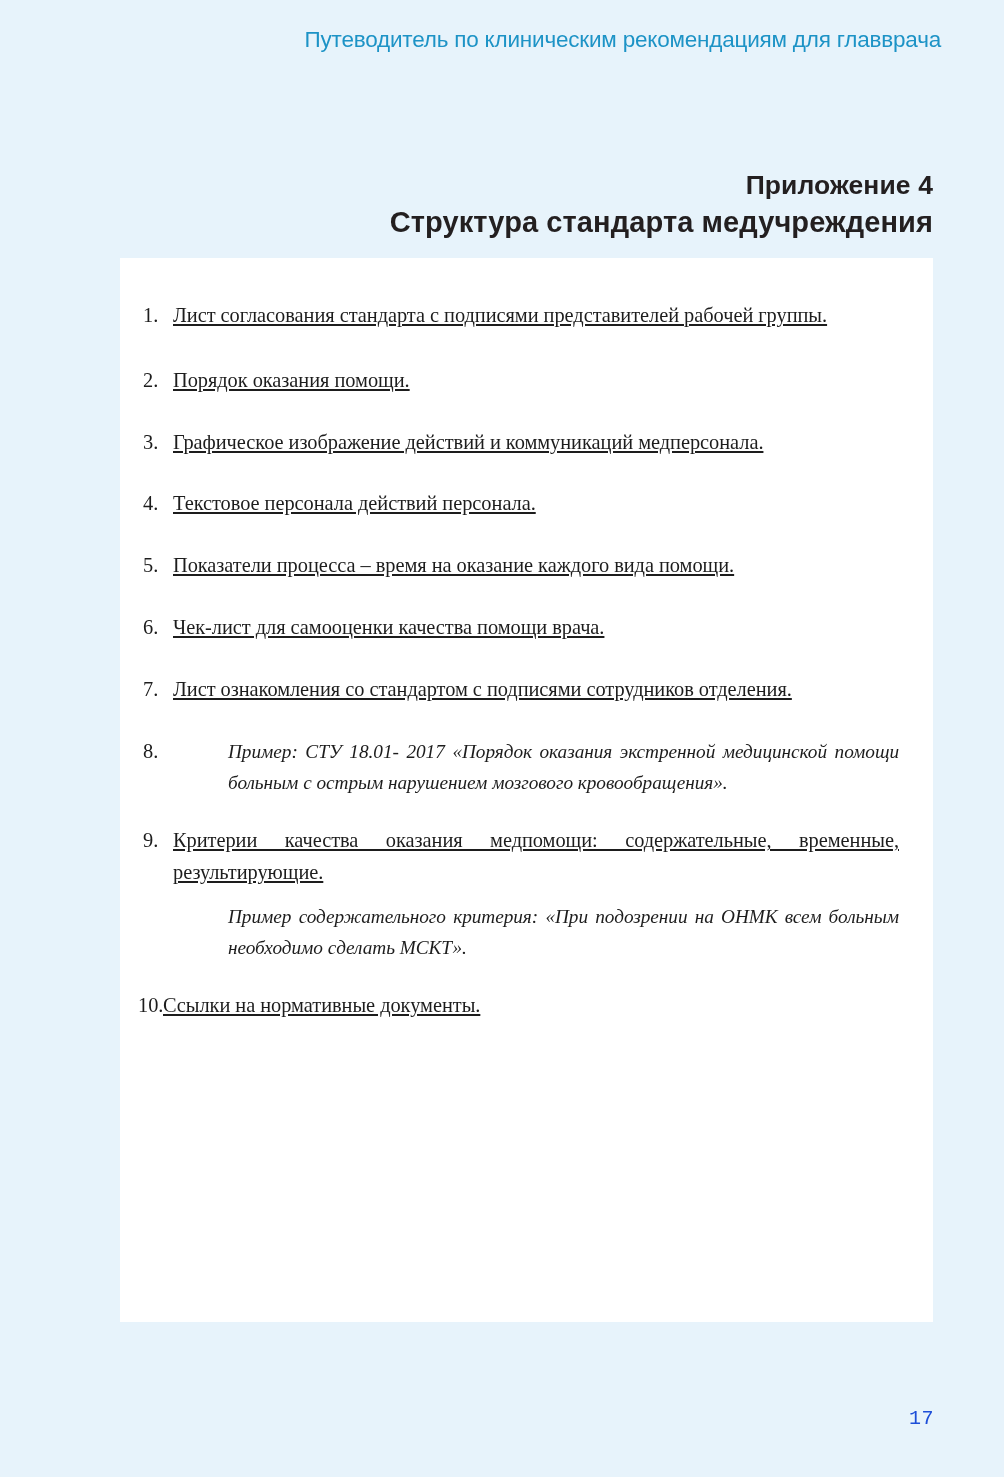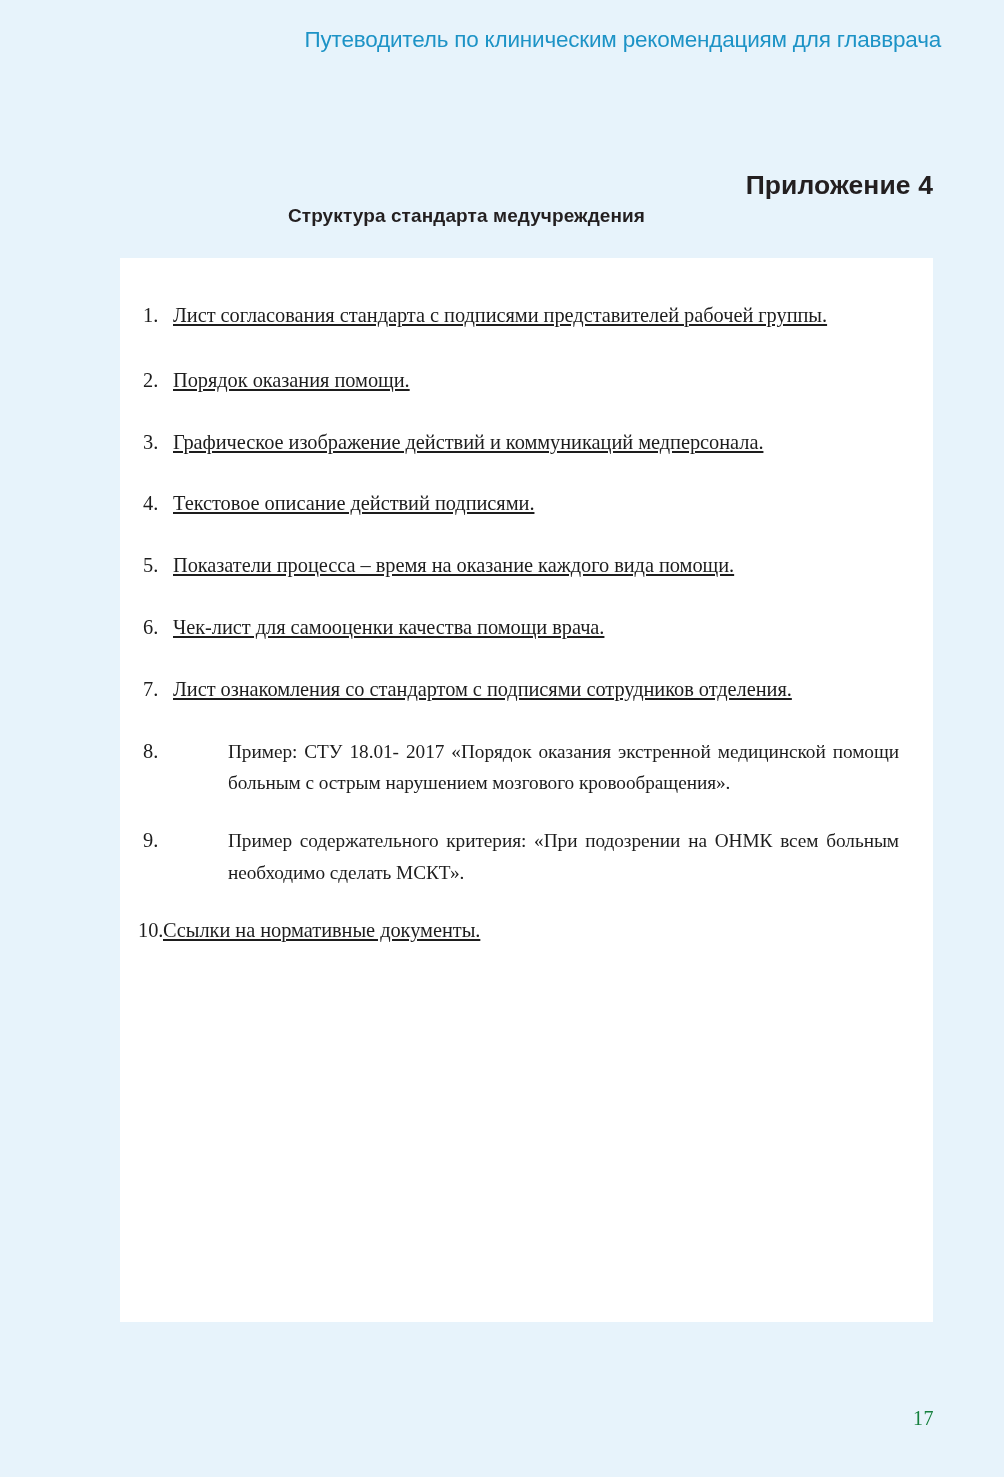--- a/index.html
+++ b/index.html
@@ -49,25 +49,24 @@
     color: #231f20;
   }
   .title-line-1 {
     font-size: 26.5px;
     font-weight: bold;
     line-height: 1.32;
     letter-spacing: 0.1px;
     margin-left: 25px;
   }
   .title-line-2 {
-    font-size: 19px;
+    font-size: 29px;
     font-weight: bold;
     line-height: 1.32;
     letter-spacing: 0.1px;
-    text-align: center;
   }
 
   
   .card {
     position: absolute;
     left: 120px;
     top: 258px;
     width: 813px;
     height: 1064px;
     background: #ffffff;
@@ -125,37 +124,38 @@
   .item.i6 { margin-bottom: 30px; }
   .item.i7 { margin-bottom: 30px; }
   .item.i8 { margin-bottom: 27px; }
   .item.i9 { margin-bottom: 27px; }
 
   
   .examples {
     margin-top: 2px;
   }
   .example {
+    font-style: italic;
     font-size: 19.3px;
     line-height: 1.62;
     padding-left: 55px;
     text-align: justify;
     letter-spacing: -0.05px;
     color: #1d1d1d;
     margin-top: 12px;
   }
 
   
   .page-number {
     position: absolute;
     right: 70px;
     bottom: 47px;
-    font-family: Liberation Serif, serif;
+    font-family: Liberation Mono, monospace;
     font-size: 20px;
-    color: #15803d;
+    color: #1d4ed8;
     letter-spacing: 0.5px;
   }
 </style>
 </head>
 <body>
 
 <div class="page">
 
   <div class="running-header">Путеводитель по клиническим рекомендациям для главврача</div>
 
@@ -173,21 +173,21 @@
         <li class="item i2">
           <span class="num">2.</span>
           <span class="item-body">Порядок оказания помощи.</span>
         </li>
         <li class="item i3">
           <span class="num">3.</span>
           <span class="item-body">Графическое изображение действий и коммуникаций медперсонала.</span>
         </li>
         <li class="item i4">
           <span class="num">4.</span>
-          <span class="item-body">Текстовое описание действий подписями.</span>
+          <span class="item-body">Текстовое персонала действий персонала.</span>
         </li>
         <li class="item i5">
           <span class="num">5.</span>
           <span class="item-body">Показатели процесса – время на оказание каждого вида помощи.</span>
         </li>
         <li class="item i6">
           <span class="num">6.</span>
           <span class="item-body">Чек-лист для самооценки качества помощи врача.</span>
         </li>
         <li class="item i7">
@@ -195,20 +195,21 @@
           <span class="item-body">Лист ознакомления со стандартом с подписями сотрудников отделения.</span>
         </li>
         <li class="item i8">
           <span class="num">8.</span>
           <div class="examples">
             <div class="example">Пример: СТУ 18.01- 2017 «Порядок оказания экстренной медицинской помощи больным с острым нарушением мозгового кровообращения».</div>
           </div>
         </li>
         <li class="item i9">
           <span class="num">9.</span>
+          <span class="item-body">Критерии качества оказания медпомощи: содержательные, временные, результирующие.</span>
           <div class="examples">
             <div class="example">Пример содержательного критерия: «При подозрении на ОНМК всем больным необходимо сделать МСКТ».</div>
           </div>
         </li>
         <li class="item i10 wide">
           <span class="num">10.</span>
           <span class="item-body">Ссылки на нормативные документы.</span>
         </li>
       </ol>
   </div>

